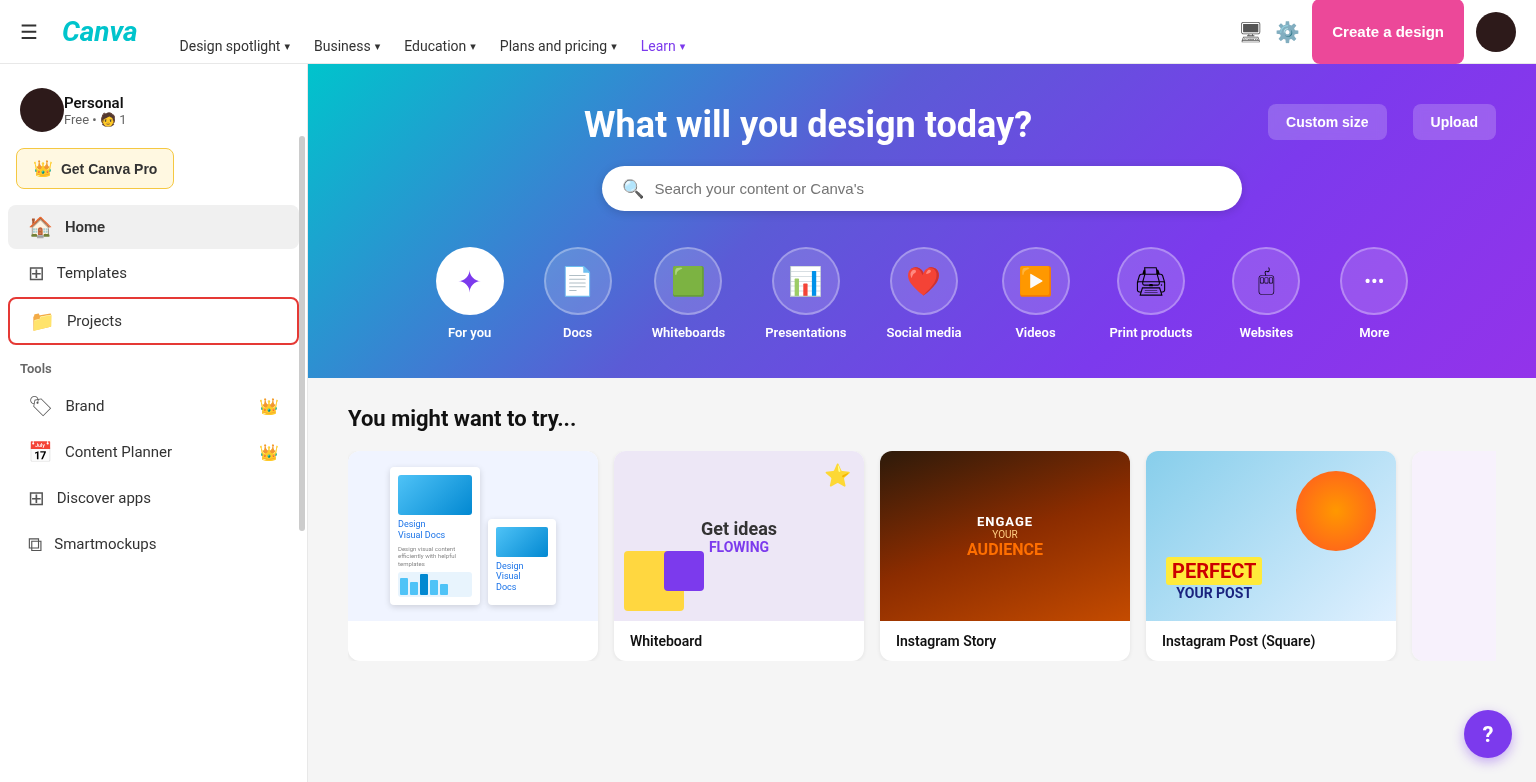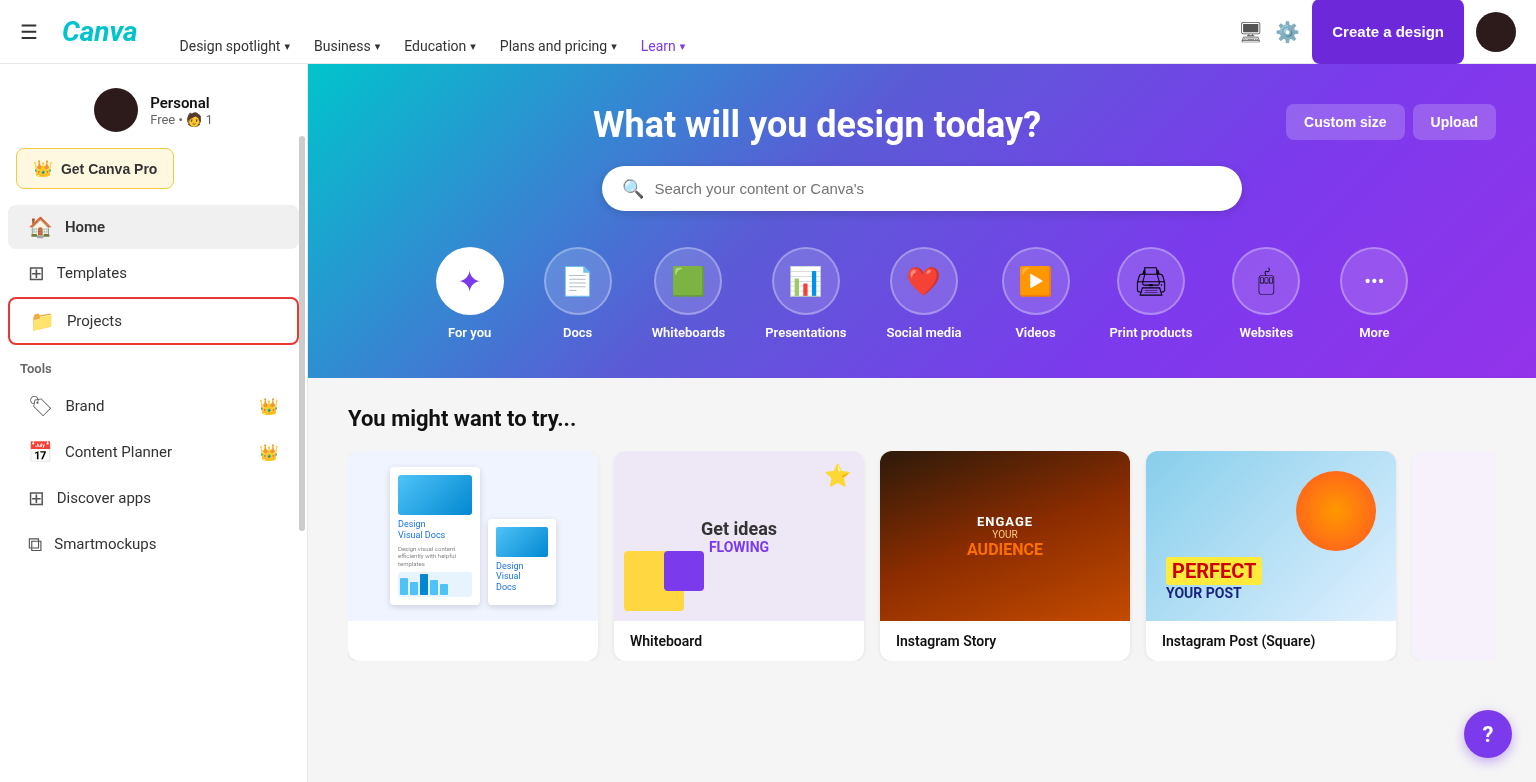--- a/index.html
+++ b/index.html
@@ -17,38 +17,38 @@
     .nav-link {
       font-size: 14px; color: #333; cursor: pointer; padding: 6px 10px;
       display: flex; align-items: center; gap: 4px; border-radius: 6px; margin-top: 29px;
     }
     .nav-link.learn { color: #7c3aed; }
     .nav-link .chevron { font-size: 11px; }
     .nav-right { display: flex; align-items: center; gap: 12px; margin-left: auto; }
     .nav-monitor { font-size: 20px; color: #555; cursor: pointer; }
     .nav-gear { font-size: 20px; color: #555; cursor: pointer; }
     .nav-create-btn {
-      background: #6d28d9; color: #fff; border: none; border-radius: 8px;
+      background: #ec4899; color: #fff; border: none; border-radius: 8px;
       padding: 24px 20px; font-size: 15px; font-weight: 600; cursor: pointer;
     }
     .nav-avatar {
       width: 40px; height: 40px; border-radius: 50%; background: #2d1a1a;
       cursor: pointer; display: flex; align-items: center; justify-content: center;
     }
 
     
     .layout { display: flex; height: calc(782px - 64px); }
 
     
     .sidebar {
       width: 308px; min-width: 308px; background: #fff;
       border-right: 1px solid #e8e8e8; overflow-y: auto;
       padding: 16px 0;
     }
-    .sidebar-profile { display: flex; align-items: center; gap: 12px; padding: 8px 20px 16px; justify-content: center; }
+    .sidebar-profile { display: flex; align-items: center; padding: 8px 20px 16px; }
     .sidebar-avatar {
       width: 44px; height: 44px; border-radius: 50%; background: #2d1a1a;
       flex-shrink: 0;
     }
     .sidebar-name { font-size: 15px; font-weight: 600; color: #111; }
     .sidebar-plan { font-size: 13px; color: #666; }
     .get-pro-btn {
       margin: 0 16px 16px; background: #fff8e1; border: 1.5px solid #f5c842;
       border-radius: 8px; padding: 10px 16px; display: flex; align-items: center;
       gap: 8px; cursor: pointer; font-size: 14px; font-weight: 600; color: #333;
@@ -77,21 +77,21 @@
     
     .main { flex: 1; overflow-y: auto; background: #f5f5f5; }
 
     
     .hero {
       background: linear-gradient(135deg, #00c4cc 0%, #5b5bd6 40%, #7c3aed 70%, #9333ea 100%);
       padding: 40px 40px 30px; position: relative;
     }
     .hero-top { display: flex; justify-content: space-between; align-items: flex-start; margin-bottom: 20px; }
     .hero-title { font-size: 36px; font-weight: 700; color: #fff; text-align: center; flex: 1; }
-    .hero-buttons { display: flex; gap: 8px; }
+    .hero-buttons { display: flex; gap: 26px; }
     .hero-btn {
       background: rgba(255,255,255,0.2); color: #fff; border: none;
       border-radius: 8px; padding: 10px 18px; font-size: 14px; font-weight: 600;
       cursor: pointer; backdrop-filter: blur(4px);
     }
 
     
     .search-wrapper { display: flex; justify-content: center; margin-bottom: 28px; }
     .search-box {
       background: #fff; border-radius: 30px; display: flex; align-items: center;
@@ -175,21 +175,21 @@
     .ig-engage { font-size: 13px; font-weight: 700; color: #fff; letter-spacing: 1px; }
     .ig-your { font-size: 10px; color: #ffcc80; }
     .ig-audience { font-size: 16px; font-weight: 700; color: #ff6f00; }
 
     
     .igp-content {
       background: linear-gradient(135deg, #87ceeb 0%, #e0f0ff 100%);
       width: 100%; height: 100%; display: flex; align-items: center; justify-content: center;
       position: relative;
     }
-    .igp-text-block { text-align: left; position: absolute; bottom: 20px; left: 20px; }
+    .igp-text-block { text-align: center; position: absolute; bottom: 20px; left: 20px; }
     .igp-perfect { font-size: 20px; font-weight: 700; color: #c00; background: #ffeb3b; padding: 2px 6px; display: inline-block; border-radius: 3px; }
     .igp-your-post { font-size: 14px; font-weight: 700; color: #1a237e; }
     .igp-circle { width: 80px; height: 80px; background: radial-gradient(circle, #ff9800, #ff5722); border-radius: 50%; position: absolute; top: 20px; right: 20px; }
 
     
     .a4-content { background: #f8f0ff; width: 100%; height: 100%; display: flex; align-items: center; justify-content: center; }
 
     
     .help-btn {
       position: fixed; bottom: 24px; right: 24px;

